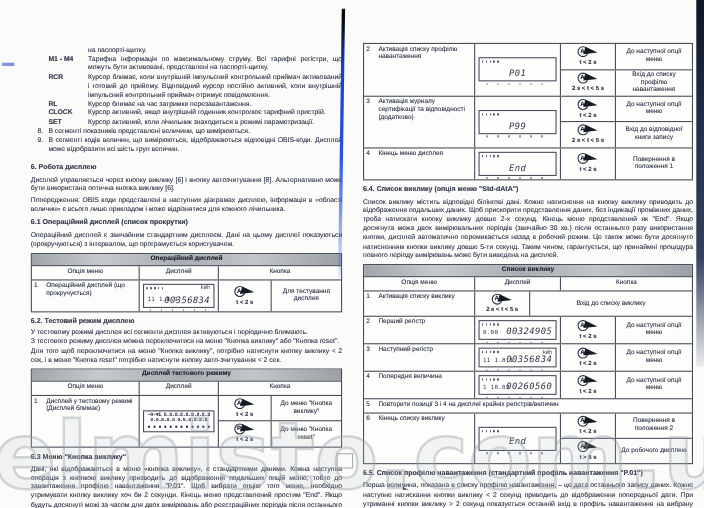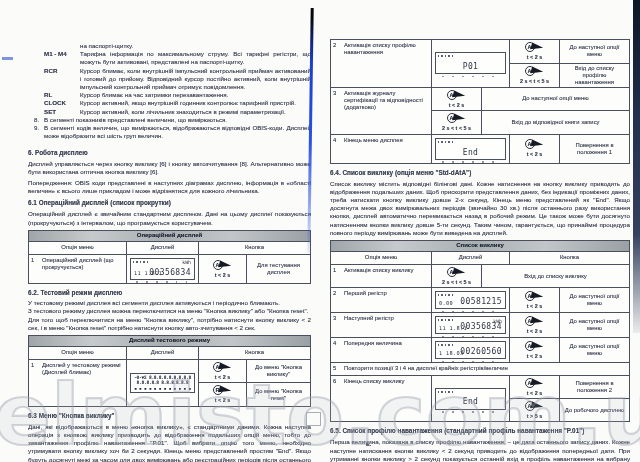--- a/index.html
+++ b/index.html
@@ -65,21 +65,21 @@
 
   
   .lcd{position:relative;width:100%;height:20px;border:1px solid #4a4f5c;background:#fefefd;
        font-family:"DejaVu Sans Mono",monospace;color:#2e3445;text-shadow:none}
   .lcd::before{content:"";position:absolute;left:2px;top:2px;width:16px;height:2px;
        background:repeating-linear-gradient(90deg,#596070 0 1.5px,transparent 1.5px 3.5px)}
   .lcd::after{content:"";position:absolute;left:8%;bottom:-4px;width:84%;height:1.5px;
        background:repeating-linear-gradient(90deg,#9095a0 0 1.5px,transparent 1.5px 10px)}
   .lcd .code{position:absolute;left:3px;bottom:2px;font-size:5.3px;letter-spacing:.3px}
   .lcd .unit{position:absolute;right:3px;top:1.5px;font-size:4.8px}
-  .lcd .val{position:absolute;right:3px;bottom:1.5px;font-size:8px;letter-spacing:.4px}
+  .lcd .val{position:absolute;right:3px;bottom:1.5px;font-size:8px;font-style:italic;letter-spacing:.4px}
   .lcd.ctr .val{right:auto;left:50%;transform:translateX(-50%)}
   .lcd.sm{height:16px}
   .lcdt{width:100%;border:1px solid #4a4f5c;background:#fff;padding:1px 2px;box-sizing:border-box;
         font-family:"DejaVu Sans Mono",monospace;font-size:4.6px;font-weight:bold;line-height:1.15;
         letter-spacing:-.3px;text-align:center;color:#20263a;text-shadow:none}
   .lcdt div{white-space:nowrap;overflow:hidden}
 
   
   .foldline{position:absolute;left:309px;top:8px;width:2.5px;height:245px;transform:rotate(.8deg);
        background:linear-gradient(180deg,#05070d 4%,#1b3fd0 22%,#2a52e2 55%,rgba(90,120,230,.12) 100%)}
@@ -262,20 +262,27 @@
             </div>
             <div class="rc">Вхід до списку профілю навантаження</div>
           </div>
         </div>
       </div>
       <div class="trow">
         <div class="c c-opt">
           <span class="num">3</span>
           <span class="optx">Активація журналу сертифікації та відповідності (додатково)</span>
         </div>
+        <div class="c c-disp">
+          <div class="lcd ctr">
+            <span class="code"></span>
+            <span class="unit"></span>
+            <span class="val">P99</span>
+          </div>
+        </div>
         <div class="c acts">
           <div class="act">
             <div class="bc">
               <span class="press">
                 <span class="k">A</span>
                 <span class="p"></span>
               </span>
               <span class="ptime">t &lt; 2 s</span>
             </div>
             <div class="rc">До наступної опції меню</div>
@@ -351,21 +358,21 @@
 
       <div class="trow">
         <div class="c c-opt">
           <span class="num">2</span>
           <span class="optx">Перший регістр</span>
         </div>
         <div class="c c-disp">
           <div class="lcd sm">
             <span class="code">0.00</span>
             <span class="unit"></span>
-            <span class="val">00581215</span>
+            <span class="val">00324905</span>
           </div>
         </div>
         <div class="c acts">
           <div class="act">
             <div class="bc">
               <span class="press">
                 <span class="k">A</span>
                 <span class="p"></span>
               </span>
               <span class="ptime">t &lt; 2 s</span>

